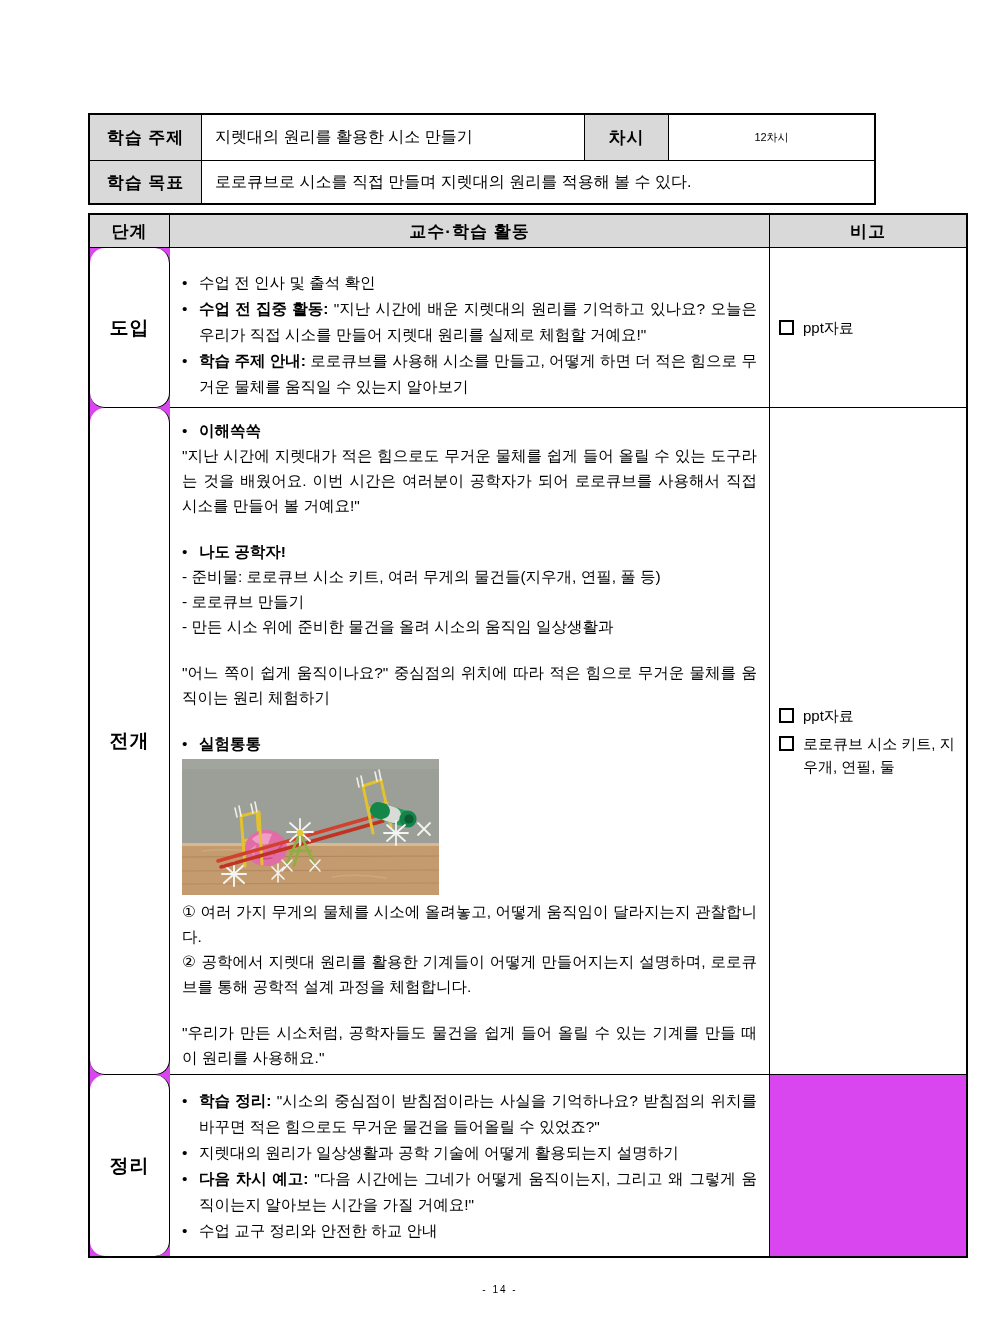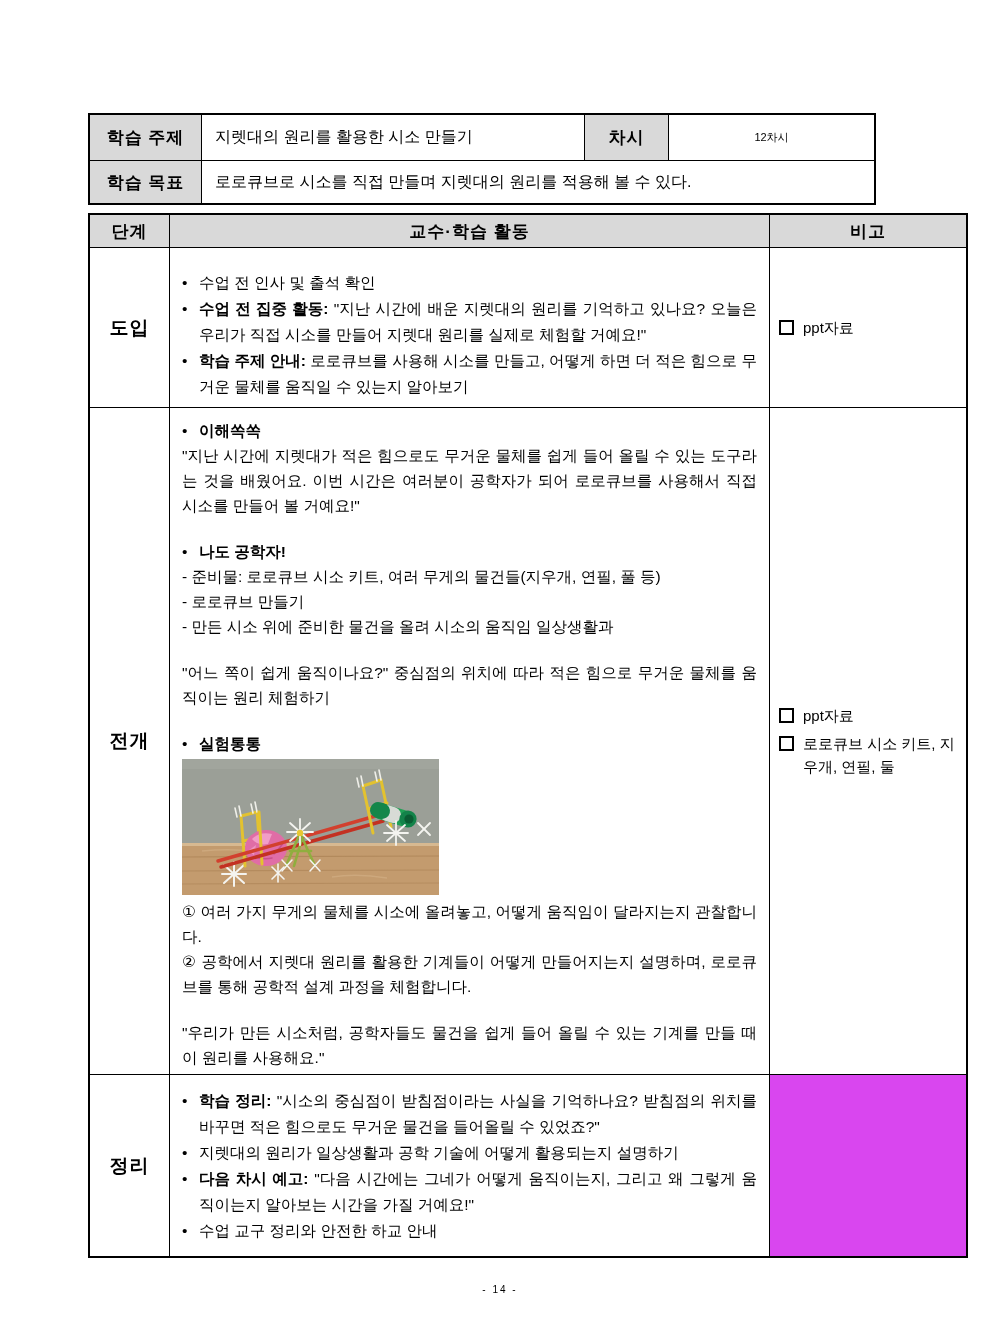--- a/index.html
+++ b/index.html
@@ -9,21 +9,21 @@
   }
   .tbl{position:absolute;border:2px solid #000;box-sizing:border-box;display:grid;background:#d946ef;}
   #info-table{left:88px;top:113px;width:788px;grid-template-columns:112px 383px 84px 1fr;grid-template-rows:46px 42px;}
   #lesson-table{left:88px;top:213px;width:880px;grid-template-columns:80px 600px 1fr;grid-template-rows:33px 160px 667px 181px;}
   .c{border-right:1px solid #000;border-bottom:1px solid #000;box-sizing:border-box;overflow:hidden;background:#fff;}
   .nr{border-right:none;}
   .nb{border-bottom:none;}
   .hd{background:#d9d9d9;display:flex;align-items:center;justify-content:center;font-weight:bold;font-size:17px;letter-spacing:1px;}
   .val{display:flex;align-items:center;padding:16px 13px;font-size:16px;}
   .valc{display:flex;align-items:center;justify-content:center;font-size:11px;}
-  .stage{display:flex;align-items:center;justify-content:center;font-weight:bold;font-size:19px;letter-spacing:1px;}
+  .stage{display:flex;align-items:center;justify-content:center;font-weight:bold;font-size:19px;letter-spacing:1px;border-radius:15px;}
   .act{font-size:15.5px;line-height:26px;padding:0 12px;}
   #act-intro{padding-top:22px;}
   #act-develop{line-height:25px;padding-top:10px;}
   #act-wrapup{padding-top:13px;}
   .bullet{display:flex;}
   .bullet .mk{flex:0 0 17px;width:17px;}
   .bullet .bt{flex:1;text-align:justify;}
   .dash-item,.step,.para{text-align:justify;}
   .gap{height:21px;}
   .photo-wrap{margin:3px 0 4px 0;line-height:0;}

